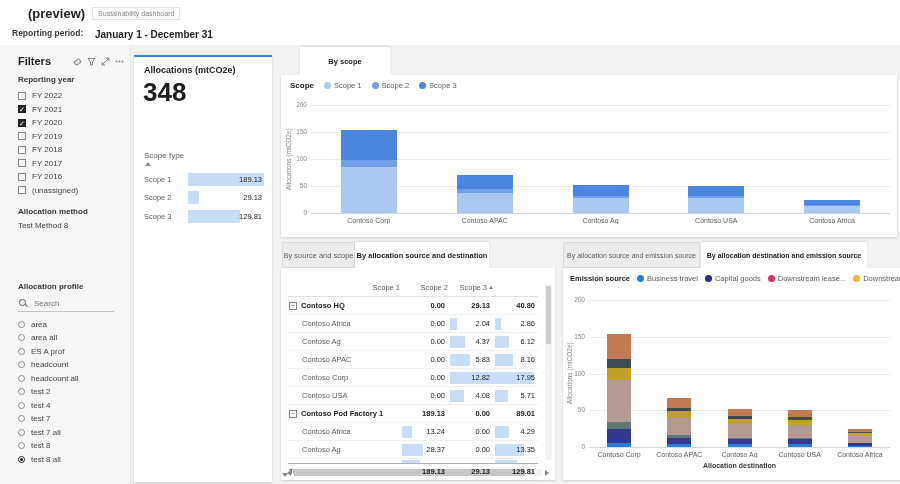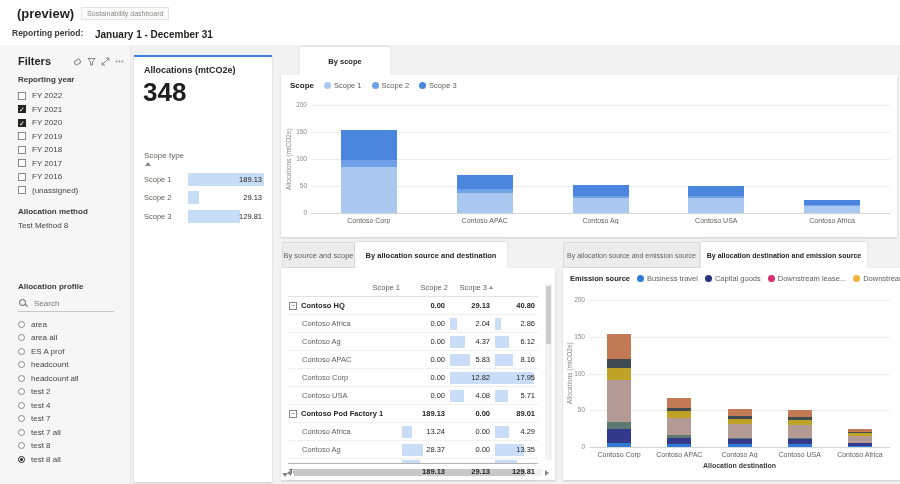--- a/index.html
+++ b/index.html
@@ -2,21 +2,21 @@
 <html><head>
 <meta charset="utf-8">
 <style>
   html,body{margin:0;padding:0;}
   body{width:900px;height:484px;position:relative;overflow:hidden;
        font-family:"Liberation Sans","DejaVu Sans",sans-serif;background:#fff;color:#252423;}
   
   .header{position:absolute;left:0;top:0;right:0;height:45px;background:#fff;border-bottom:1px solid #e4e4e4;}
   .h-title-row{position:absolute;left:12px;top:6px;display:flex;align-items:baseline;}
   .h-title{font-size:19px;font-weight:bold;color:#1f1f1f;}
-  .h-preview{font-size:13px;font-weight:bold;color:#1f1f1f;margin-left:5px;}
+  .h-preview{font-size:13px;font-weight:bold;color:#1f1f1f;margin-left:16px;}
   .h-chip{font-size:7px;color:#8a8886;border:1px solid #e3e3e3;background:#fbfbfb;padding:2px 5px;margin-left:7px;position:relative;top:-2px;}
   .h-rp{position:absolute;left:12px;top:28px;font-size:8.5px;font-weight:bold;color:#3b3a39;}
   .h-rp-val{position:absolute;left:95px;top:29px;font-size:10px;font-weight:bold;color:#252423;}
   
   .dash{position:absolute;left:0;top:45px;right:0;bottom:0;background:#f2f2f2;}
   
   .filters{position:absolute;left:0;top:0;bottom:0;width:131px;background:#f6f6f6;border-right:1px solid #e7e7e7;padding:10px 6px 0 18px;box-sizing:border-box;}
   .f-head{display:flex;align-items:center;justify-content:space-between;margin-bottom:8px;}
   .f-title{font-size:11px;font-weight:bold;color:#252423;}
   .f-icons{display:flex;gap:5px;}
@@ -326,21 +326,21 @@
         <div class="stack" style="left: 493.1px; width: 56px;">
           <div class="seg" style="height: 7px; background: rgb(171, 200, 241);"></div>
           <div class="seg" style="height: 1.1px; background: rgb(111, 160, 232);"></div>
           <div class="seg" style="height: 4.9px; background: rgb(74, 134, 222);"></div>
         </div>
         <span class="xtick" style="left: 463.2px; width: 115.8px; top: 112px;">Contoso Africa</span>
       </div>
   </div>
 
   <div class="tab inactive" style="left:282px;top:197px;width:73px;">By source and scope</div>
-  <div class="tab active" style="left:355px;top:197px;width:152px;">By allocation source and destination</div>
+  <div class="tab active" style="left:355px;top:197px;width:134px;">By allocation source and destination</div>
   <div class="card table-card">
     <div class="tbl">
       <div class="t-row t-head">
         <div class="t-num">Scope 1</div>
         <div class="t-num">Scope 2</div>
         <div class="t-num"><span>Scope 3</span><span class="th-sort"></span></div>
       </div>
       <div id="table-rows">
           <div class="t-row bold">
             <div class="t-name" style="padding-left: 1px;">

